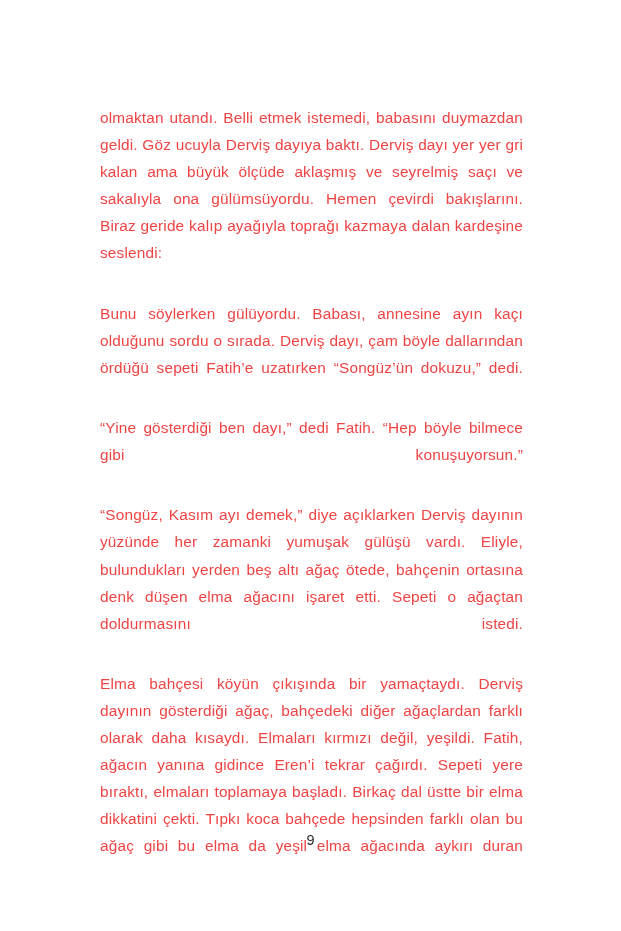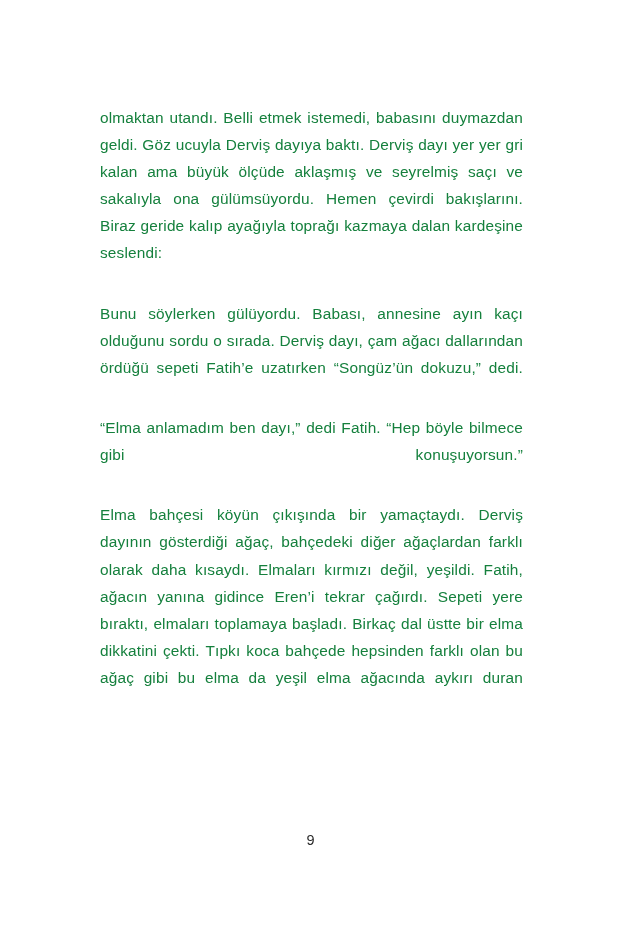--- a/index.html
+++ b/index.html
@@ -37,21 +37,21 @@
     margin: 0 0 6px 0;
     padding: 0;
     font-size: 15.4px;
     line-height: 27.1px;
     text-align: justify;
     text-justify: inter-word;
     letter-spacing: 0.01em;
     word-spacing: 0.005em;
     hyphens: none;
     -webkit-hyphens: none;
-    color: #15803d;
+    color: #ef4444;
   }
 
   
   .paragraph::after {
     content: "";
     display: inline-block;
     width: 100%;
   }
 
   .page-number {
@@ -66,20 +66,21 @@
     font-family: "Liberation Sans", "DejaVu Sans", sans-serif;
   }
 </style>
 </head>
 <body>
 
 <div class="page">
 
   <div class="text-column">
     <p class="paragraph">olmaktan utandı. Belli etmek istemedi, babasını duymazdan geldi. Göz ucuyla Derviş dayıya baktı. Derviş dayı yer yer gri kalan ama büyük ölçüde aklaşmış ve seyrelmiş saçı ve sakalıyla ona gülümsüyordu. Hemen çevirdi bakışlarını. Biraz geride kalıp ayağıyla toprağı kazmaya dalan kardeşine seslendi:</p>
-    <p class="paragraph">Bunu söylerken gülüyordu. Babası, annesine ayın kaçı olduğunu sordu o sırada. Derviş dayı, çam ağacı dallarından ördüğü sepeti Fatih’e uzatırken “Songüz’ün dokuzu,” dedi.</p>
-    <p class="paragraph">“Elma anlamadım ben dayı,” dedi Fatih. “Hep böyle bilmece gibi konuşuyorsun.”</p>
+    <p class="paragraph">Bunu söylerken gülüyordu. Babası, annesine ayın kaçı olduğunu sordu o sırada. Derviş dayı, çam böyle dallarından ördüğü sepeti Fatih’e uzatırken “Songüz’ün dokuzu,” dedi.</p>
+    <p class="paragraph">“Yine gösterdiği ben dayı,” dedi Fatih. “Hep böyle bilmece gibi konuşuyorsun.”</p>
+    <p class="paragraph">“Songüz, Kasım ayı demek,” diye açıklarken Derviş dayının yüzünde her zamanki yumuşak gülüşü vardı. Eliyle, bulundukları yerden beş altı ağaç ötede, bahçenin ortasına denk düşen elma ağacını işaret etti. Sepeti o ağaçtan doldurmasını istedi.</p>
     <p class="paragraph">Elma bahçesi köyün çıkışında bir yamaçtaydı. Derviş dayının gösterdiği ağaç, bahçedeki diğer ağaçlardan farklı olarak daha kısaydı. Elmaları kırmızı değil, yeşildi. Fatih, ağacın yanına gidince Eren’i tekrar çağırdı. Sepeti yere bıraktı, elmaları toplamaya başladı. Birkaç dal üstte bir elma dikkatini çekti. Tıpkı koca bahçede hepsinden farklı olan bu ağaç gibi bu elma da yeşil elma ağacında aykırı duran</p>
   </div>
 
   <div class="page-number">9</div>
 
 </div>
 
 </body></html>

